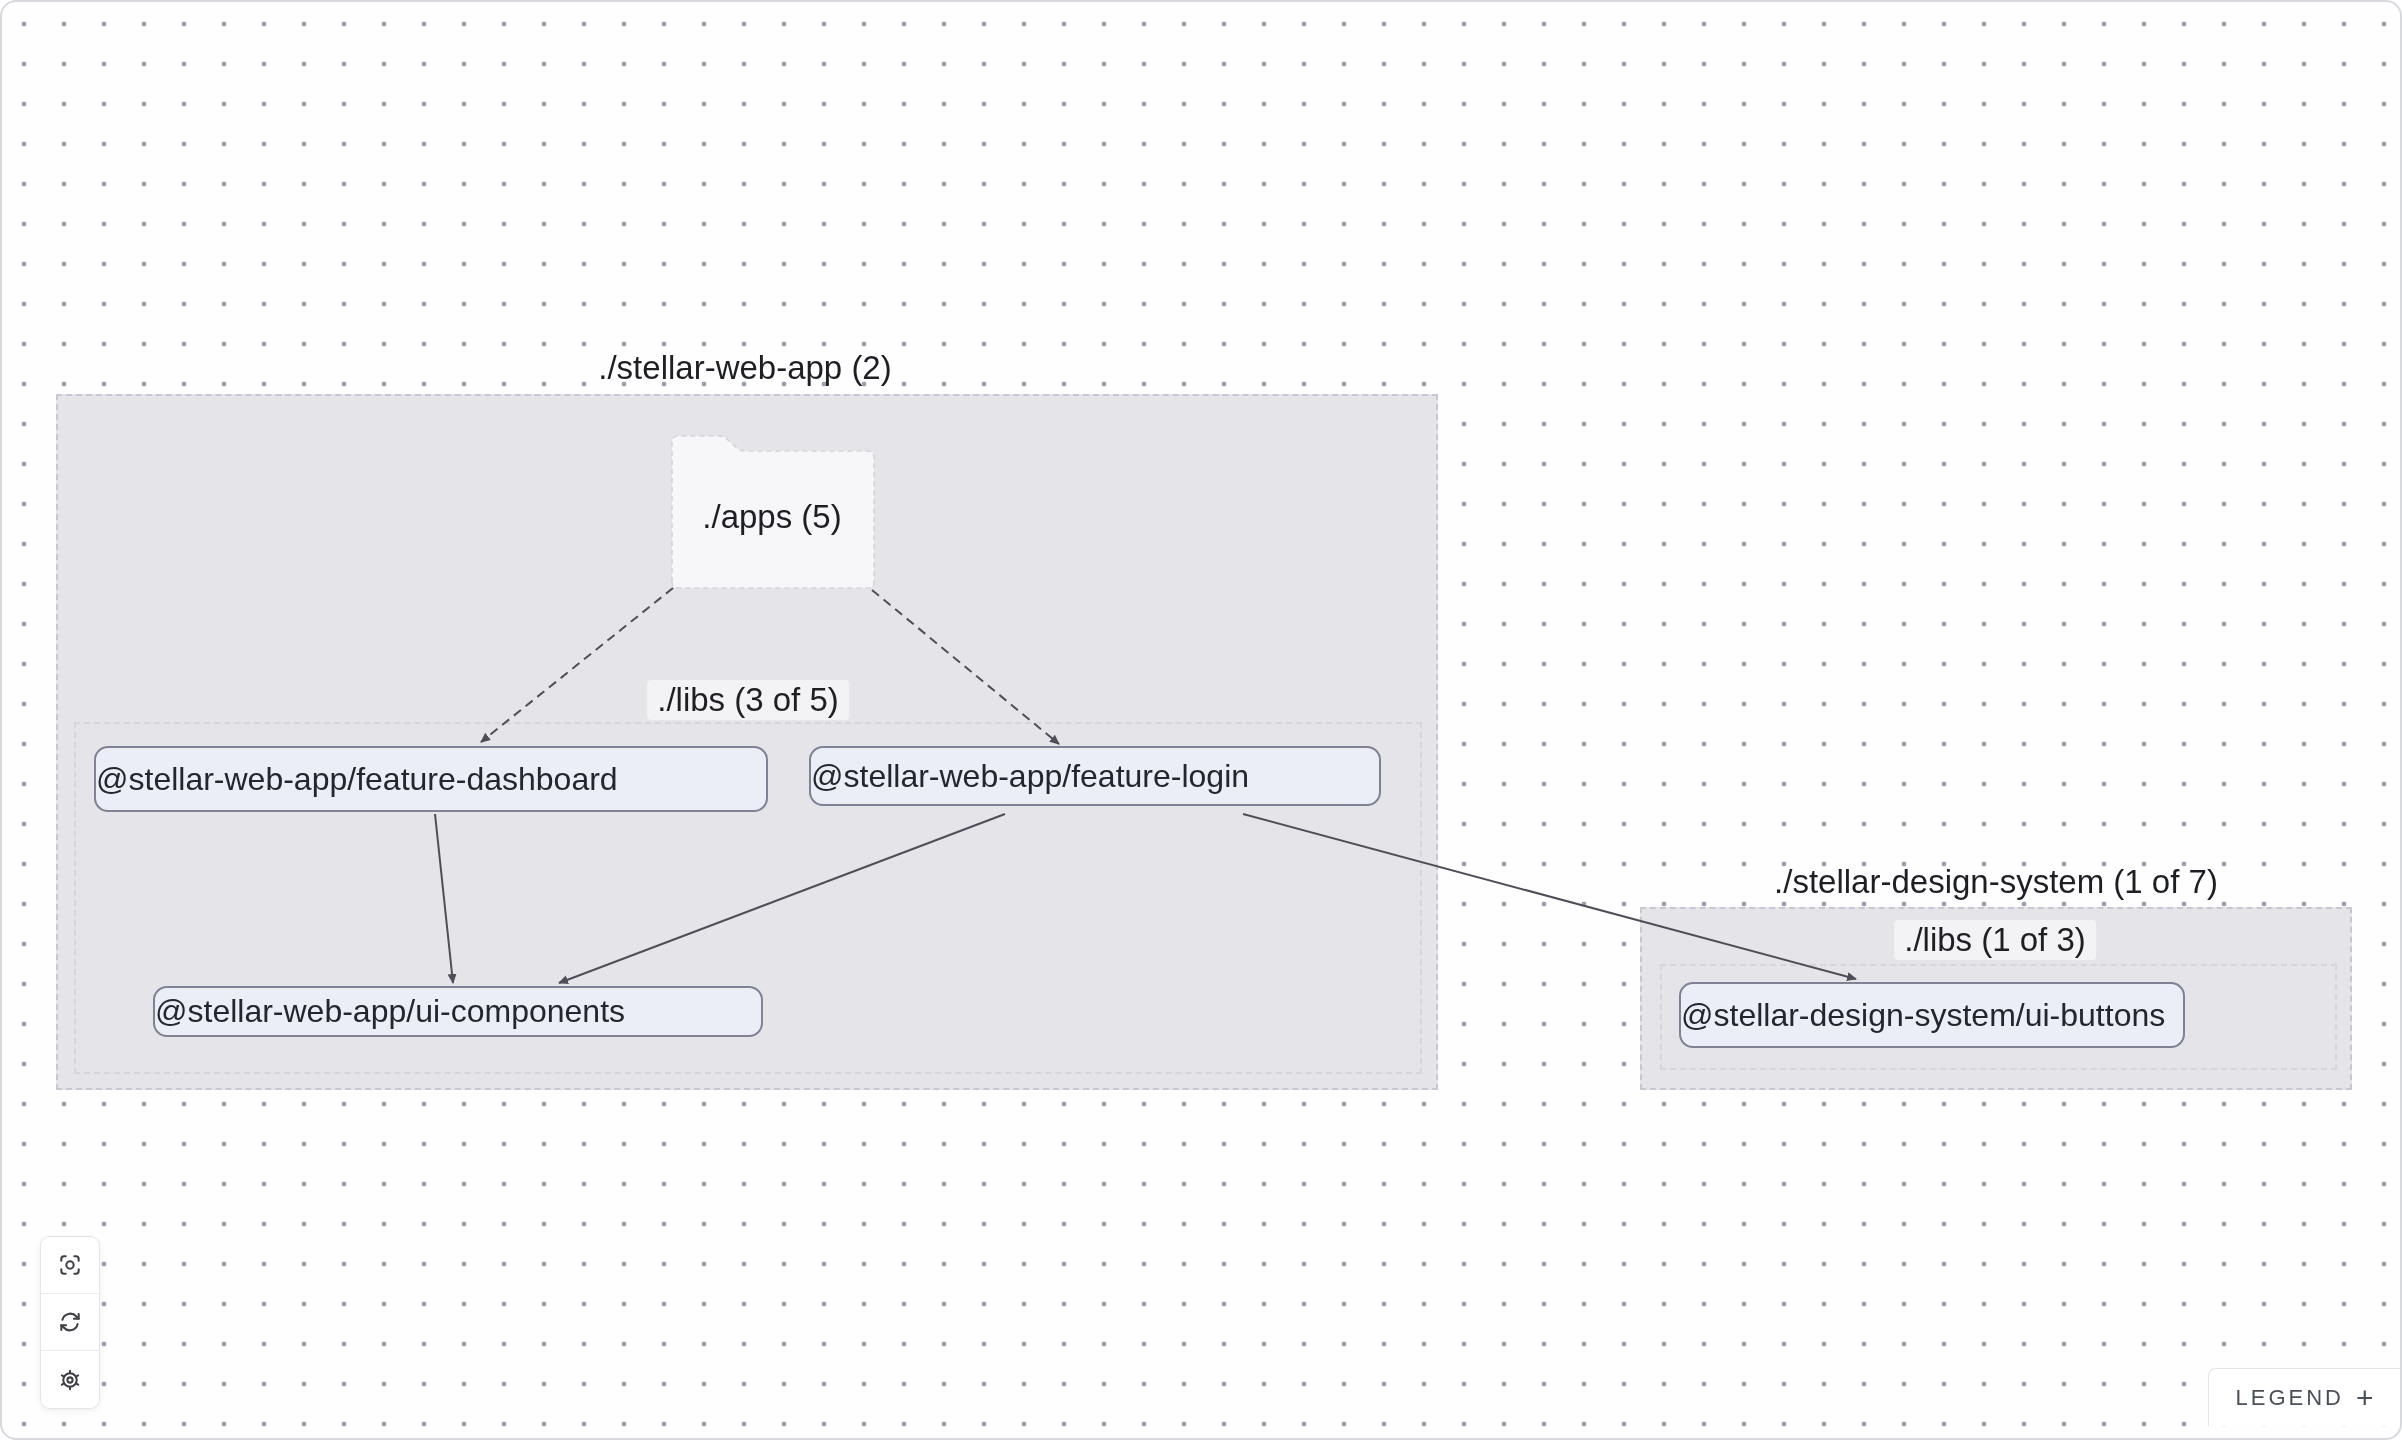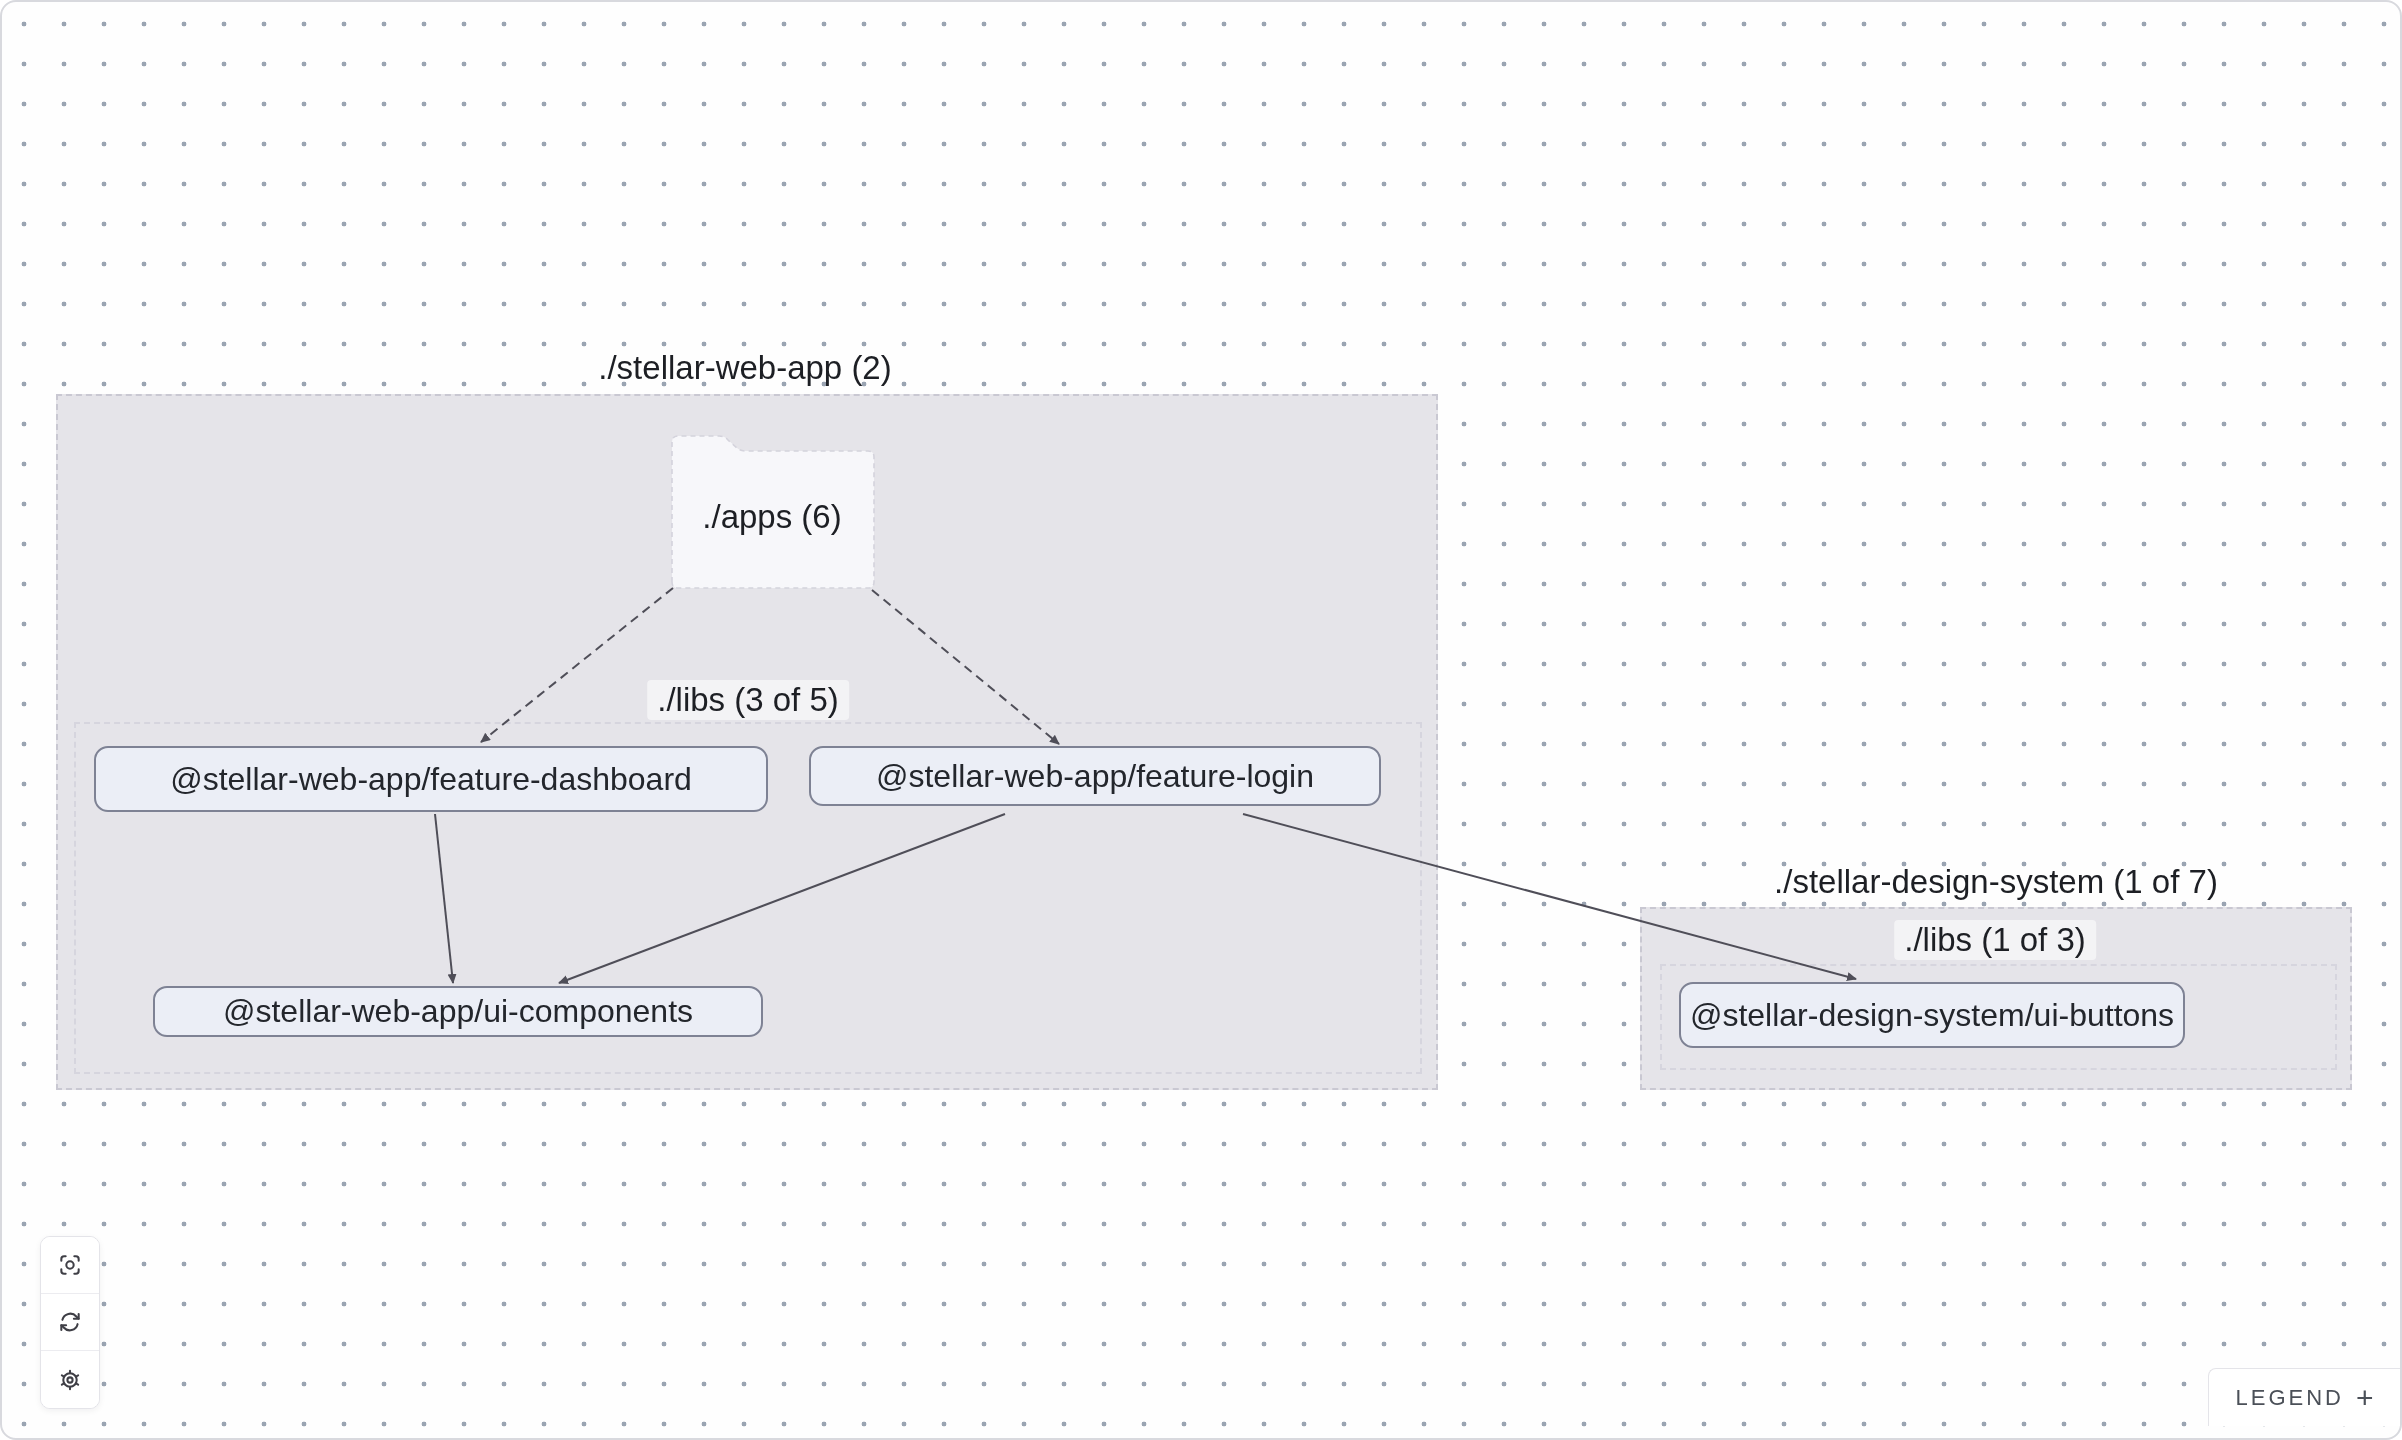--- a/index.html
+++ b/index.html
@@ -23,21 +23,21 @@
     border:2px dashed #d6d5de;background:transparent;
   }
   .glabel{
     position:absolute;transform:translateX(-50%);white-space:nowrap;
     font-size:33px;color:#1d1f24;line-height:40px;
     padding:0 10px;border-radius:4px;background:rgba(255,255,255,0.55);
   }
   .glabel.on-white{background:transparent;}
   .node{
     position:absolute;box-sizing:border-box;display:flex;
-    align-items:center;justify-content:center;white-space:nowrap;
+    align-items:center;justify-content:flex-start;white-space:nowrap;
     background:#ebeef6;border:2px solid #7e8294;border-radius:14px;
     font-size:32px;color:#23262c;cursor:pointer;
   }
   .edges{position:absolute;left:0;top:0;pointer-events:none;}
   .edges path.edge{pointer-events:stroke;cursor:pointer;}
   .folder-wrap{position:absolute;left:665px;top:430px;width:212px;height:158px;cursor:pointer;}
   .folder-label{
     position:absolute;left:770px;top:495px;transform:translateX(-50%);
     font-size:33px;color:#1d1f24;line-height:40px;white-space:nowrap;
   }
@@ -72,21 +72,21 @@
   <div class="group" style="left:54px;top:392px;width:1382px;height:696px;"></div>
   <div class="subgroup" style="left:72px;top:720px;width:1348px;height:352px;"></div>
 
   <div class="glabel on-white" style="left:743px;top:346px;">./stellar-web-app (2)</div>
 
   <div class="folder-wrap">
     <svg width="212" height="158" viewBox="0 0 212 158">
       <path d="M5 150 L5 10 Q5 4 11 4 L52 4 Q58 4 61 8 L70 16 Q73 19 79 19 L201 19 Q207 19 207 25 L207 150 Q207 156 201 156 L11 156 Q5 156 5 150 Z" fill="#f7f7fa" stroke="#d4d3dc" stroke-width="1.6" stroke-dasharray="5 4"></path>
     </svg>
   </div>
-  <div class="folder-label">./apps (6)</div>
+  <div class="folder-label">./apps (5)</div>
 
   <div class="glabel" style="left:746px;top:678px;">./libs (3 of 5)</div>
 
   <div class="group" style="left:1638px;top:905px;width:712px;height:183px;"></div>
   <div class="subgroup" style="left:1658px;top:962px;width:677px;height:106px;"></div>
 
   <div class="glabel on-white" style="left:1994px;top:860px;">./stellar-design-system (1 of 7)</div>
   <div class="glabel" style="left:1993px;top:918px;">./libs (1 of 3)</div>
 
   <svg class="edges" width="2402" height="1440" viewBox="0 0 2402 1440">

